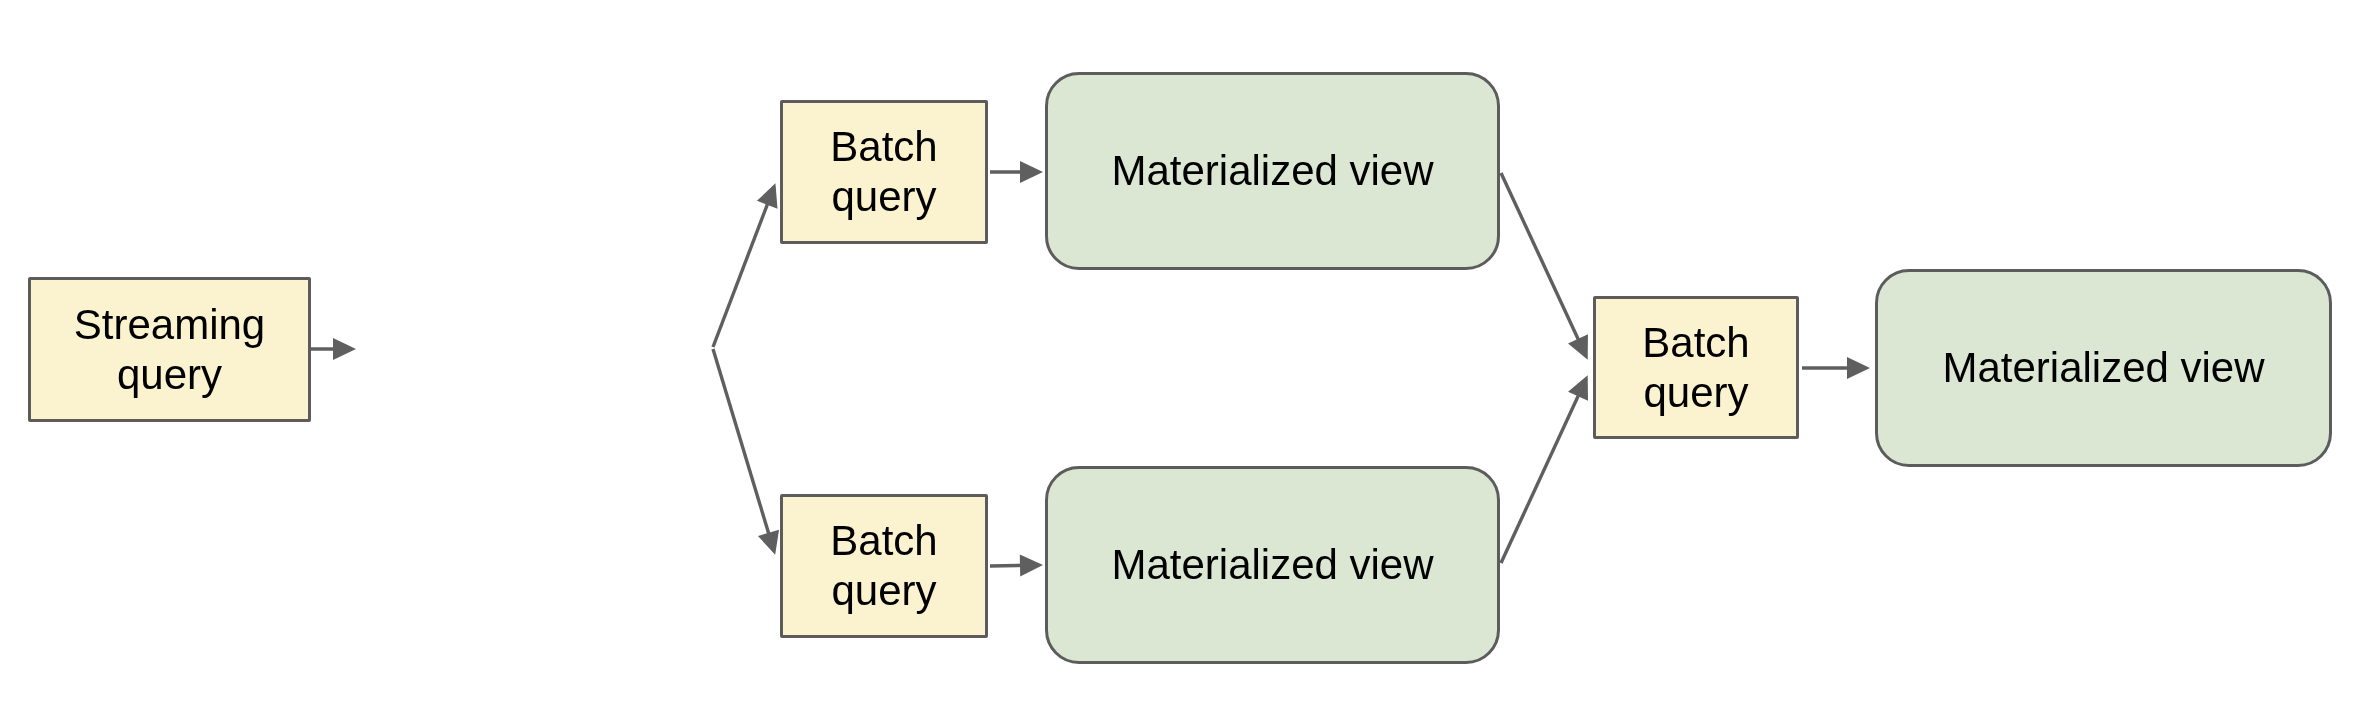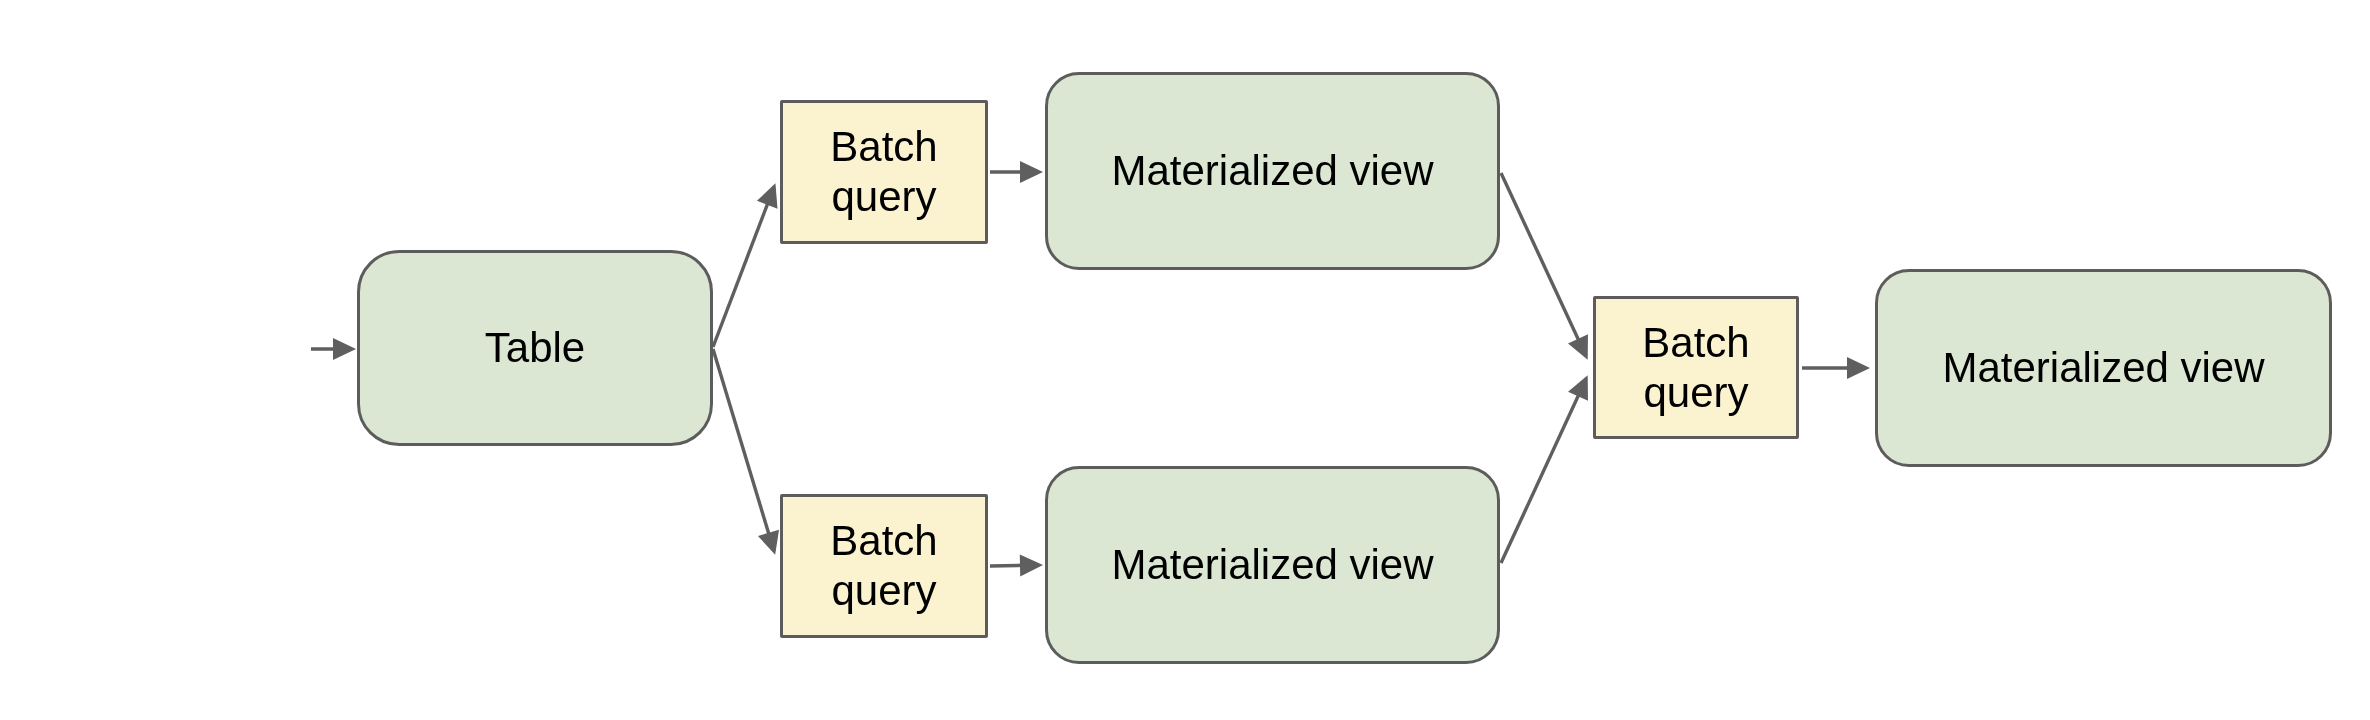--- a/index.html
+++ b/index.html
@@ -72,24 +72,24 @@
     <line class="edge" x1="311" y1="349" x2="352" y2="349" marker-end="url(#ah)"></line>
     <line class="edge" x1="713" y1="347" x2="774" y2="187" marker-end="url(#ah)"></line>
     <line class="edge" x1="713" y1="349" x2="774" y2="551" marker-end="url(#ah)"></line>
     <line class="edge" x1="990" y1="172" x2="1039" y2="172" marker-end="url(#ah)"></line>
     <line class="edge" x1="990" y1="566" x2="1039" y2="565" marker-end="url(#ah)"></line>
     <line class="edge" x1="1501" y1="173" x2="1586" y2="356" marker-end="url(#ah)"></line>
     <line class="edge" x1="1501" y1="563" x2="1586" y2="379" marker-end="url(#ah)"></line>
     <line class="edge" x1="1802" y1="368" x2="1866" y2="368" marker-end="url(#ah)"></line>
   </svg>
 
+  <div id="n-streaming" class="node node-query">
+    <span>Streaming query</span>
+  </div>
 
-  <div id="n-table" class="node node-store">
-    <span>Table</span>
-  </div>
 
   <div id="n-batch-top" class="node node-query">
     <span>Batch query</span>
   </div>
 
   <div id="n-mv-top" class="node node-store">
     <span>Materialized view</span>
   </div>
 
   <div id="n-batch-bottom" class="node node-query">

